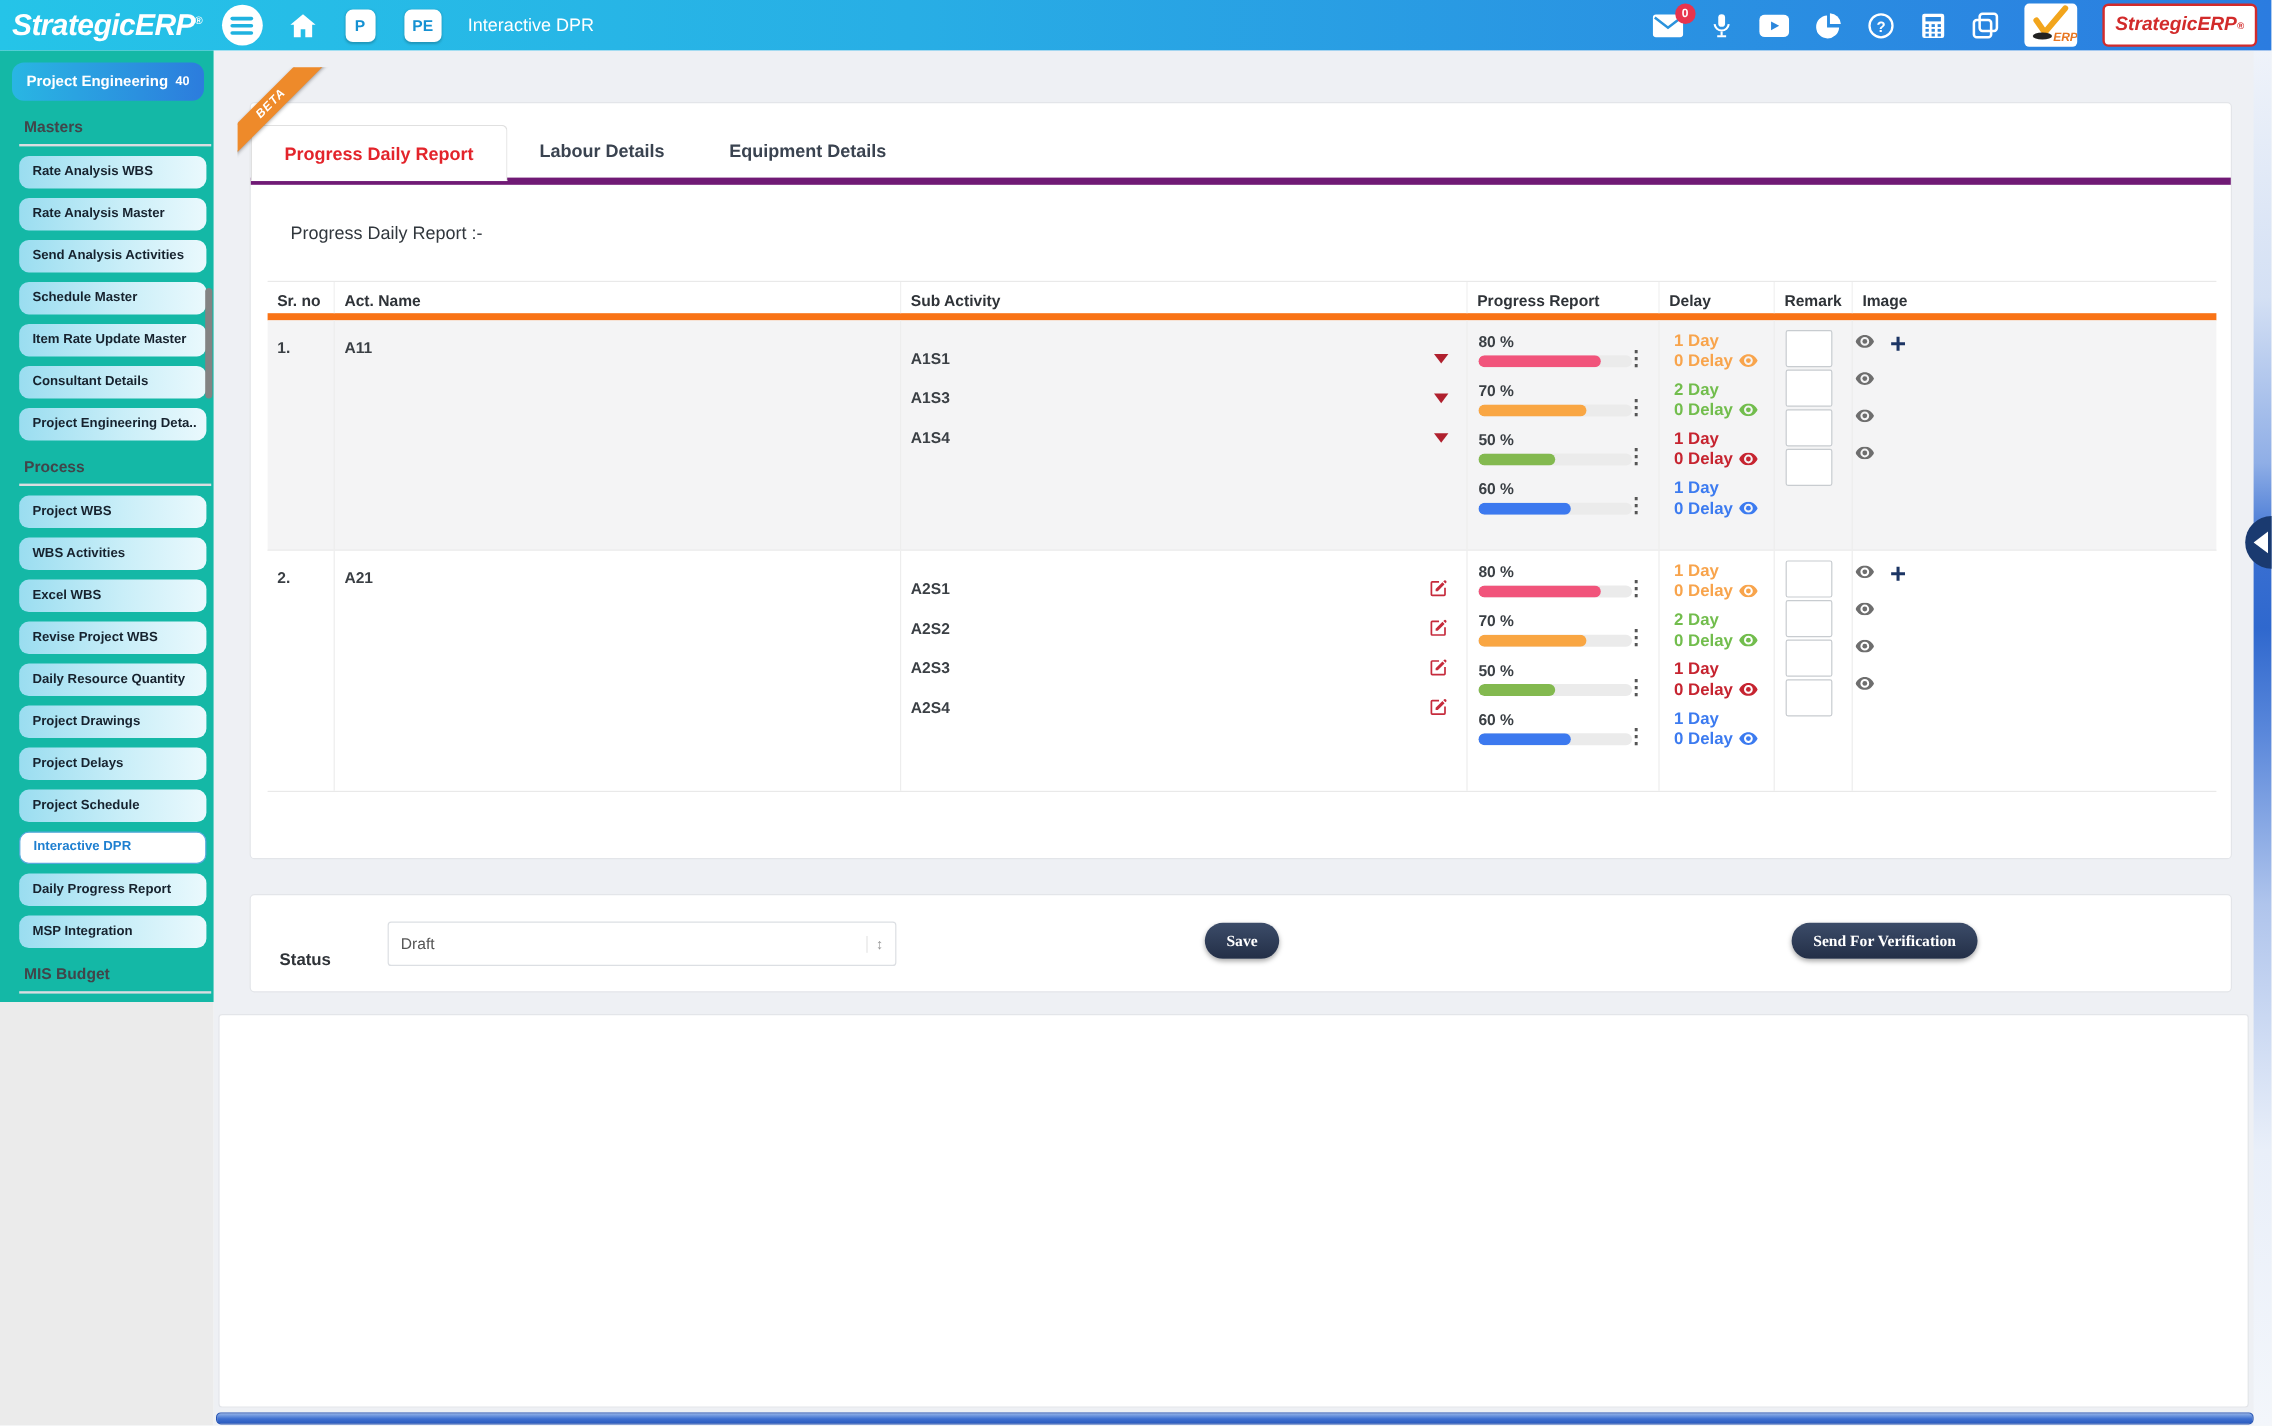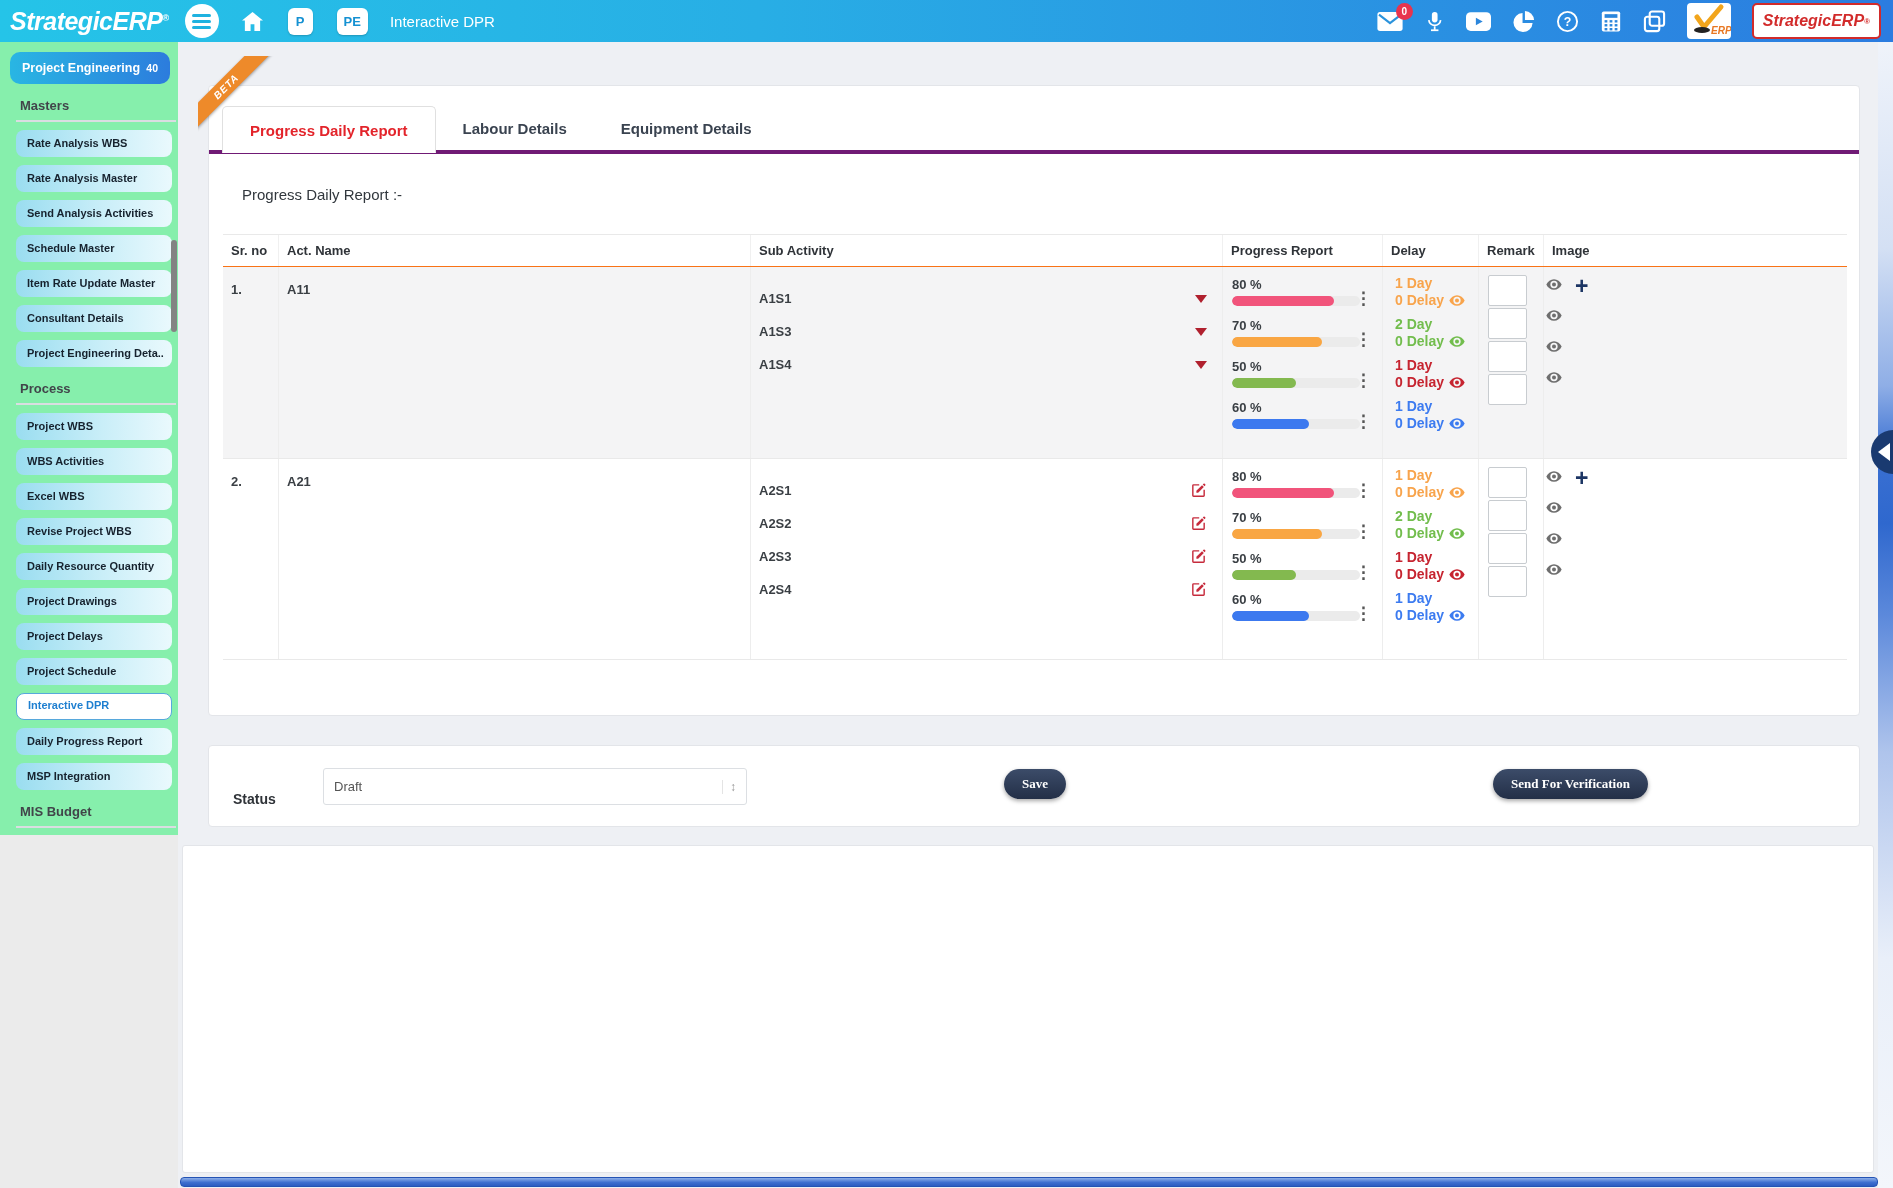--- a/index.html
+++ b/index.html
@@ -17,21 +17,21 @@
 .chip{margin-left:24px;background:#fff;border-radius:6px;color:#1591D2;font-weight:700;font-size:13px;height:27px;min-width:25px;display:flex;align-items:center;justify-content:center;padding:0 7px;box-shadow:0 1px 2px rgba(0,0,0,.2)}
 .tb-title{margin-left:22px;font-size:15px}
 .ticons{margin-left:auto;display:flex;align-items:center;gap:21px;margin-right:12px}
 .ticon{position:relative;display:flex;align-items:center}
 .mail-badge{position:absolute;top:-8px;right:-10px;width:17px;height:17px;border-radius:50%;background:#E8344E;color:#fff;font-size:10px;font-weight:700;display:flex;align-items:center;justify-content:center}
 .brand1{width:44px;height:36px;background:#fff;border-radius:4px;display:flex;align-items:center;position:relative}
 .brand2{height:36px;background:#fff;border:2px solid #D22B2B;border-radius:5px;color:#D22B2B;font-style:italic;font-weight:700;font-size:16px;display:flex;align-items:center;padding:0 9px;white-space:nowrap}
 .brand2 sup{font-size:8px}
 
 
-.sidebar{position:absolute;left:0;top:42px;width:178px;height:793px;background:#86efac;overflow:hidden;z-index:10}
+.sidebar{position:absolute;left:0;top:42px;width:178px;height:793px;background:#14b8a6;overflow:hidden;z-index:10}
 .sb-header{margin:10px 8px 0 10px;height:32px;border-radius:10px;display:flex;align-items:center;
  background:linear-gradient(90deg,#29B6E3 0%,#2C7CDD 100%);color:#fff;font-size:12.5px;font-weight:700;padding:0 12px;cursor:pointer}
 .sb-count{margin-left:auto;font-size:10.5px;font-weight:700}
 .sb-section-title{margin:14px 2px 0 16px;padding:0 0 7px 4px;font-size:13px;font-weight:700;color:#41454A;border-bottom:2px solid #DADDE1}
 .sb-item{margin:8px 6px 0 16px;height:27px;line-height:26px;padding-left:11px;font-size:11px;font-weight:700;color:#16222E;
  border-radius:8px;background:linear-gradient(90deg,#9ADDF0 0%,#C9EEF8 55%,#EAF9FD 100%);cursor:pointer;white-space:nowrap;overflow:hidden}
 .sb-item.active{background:#fff;border:1.5px solid #57A8DC;color:#1E7FD0;line-height:23px}
 .sb-thumb{position:absolute;left:171px;top:240px;width:6px;height:92px;background:#838383;border-radius:3px;z-index:12}
 .sb-bottom{position:absolute;left:0;top:835px;width:178px;height:353px;background:#EBEBEB;z-index:9}
 
@@ -41,29 +41,29 @@
 .card1{left:208px;top:85px;width:1652px;height:631px}
 .card2{left:208px;top:745px;width:1652px;height:82px}
 .card3{left:182px;top:845px;width:1692px;height:328px;border-radius:3px}
 
 
 .beta{position:absolute;left:198px;top:56px;width:76px;height:76px;overflow:hidden;z-index:15;pointer-events:none}
 .beta span{position:absolute;left:-28px;top:22px;width:112px;transform:rotate(-45deg);background:#EE8A2A;color:#fff;
  font-size:10px;font-weight:700;font-style:italic;text-align:center;padding:3px 0;letter-spacing:1px;box-shadow:0 1px 3px rgba(0,0,0,.35)}
 
 
-.tabs{position:absolute;left:0;top:20px;width:100%;height:48px;display:flex;align-items:flex-start;padding-left:13px;border-bottom:4px solid #701a75}
+.tabs{position:absolute;left:0;top:20px;width:100%;height:48px;display:flex;align-items:center;border-bottom:6px solid #701a75}
 .tab{font-size:15px;font-weight:700;color:#3A4350;padding:0 27px;height:46px;line-height:46px;cursor:pointer}
 .tab.active{background:#fff;border:1px solid #E0E0E0;border-bottom:1px solid #fff;border-radius:5px 5px 0 0;color:#E3242B;margin-bottom:-1px;height:47px;line-height:47px}
 .report-heading{position:absolute;left:33px;top:100px;font-size:15px;font-weight:500;color:#31373D}
 
 
 .tbl{position:absolute;left:14px;top:148px;width:1624px}
 .gridrow{display:grid;grid-template-columns:56px 472px 472px 160px 96px 65px 1fr}
-.thead{height:33px;border-top:1px solid #E9E9E9;border-bottom:1px solid #f97316}
+.thead{height:33px;border-top:1px solid #E9E9E9;border-bottom:6px solid #f97316}
 .th{font-size:13px;font-weight:700;color:#2F3338;padding:8px 0 0 8px;border-right:1px solid #F0F0F0;overflow:hidden;white-space:nowrap}
 .th:last-child,.c:last-child{border-right:none}
 .rowgroup{border-bottom:1px solid #E9E9E9}
 .rg1{height:192px;background:#F4F4F5}
 .rg2{height:201px;background:#fff}
 .c{border-right:1px solid #EDEDED;position:relative}
 .sr,.act{padding:15px 0 0 8px;font-size:13px;font-weight:700;color:#3A3F44}
 .subs{padding-top:15px}
 .subrow{height:33px;display:flex;align-items:center;justify-content:space-between;padding:0 15px 0 8px;font-size:13px;font-weight:700;color:#3A3F44}
 .caret{width:0;height:0;border-left:6px solid transparent;border-right:6px solid transparent;border-top:8px solid #B0202E;cursor:pointer}

